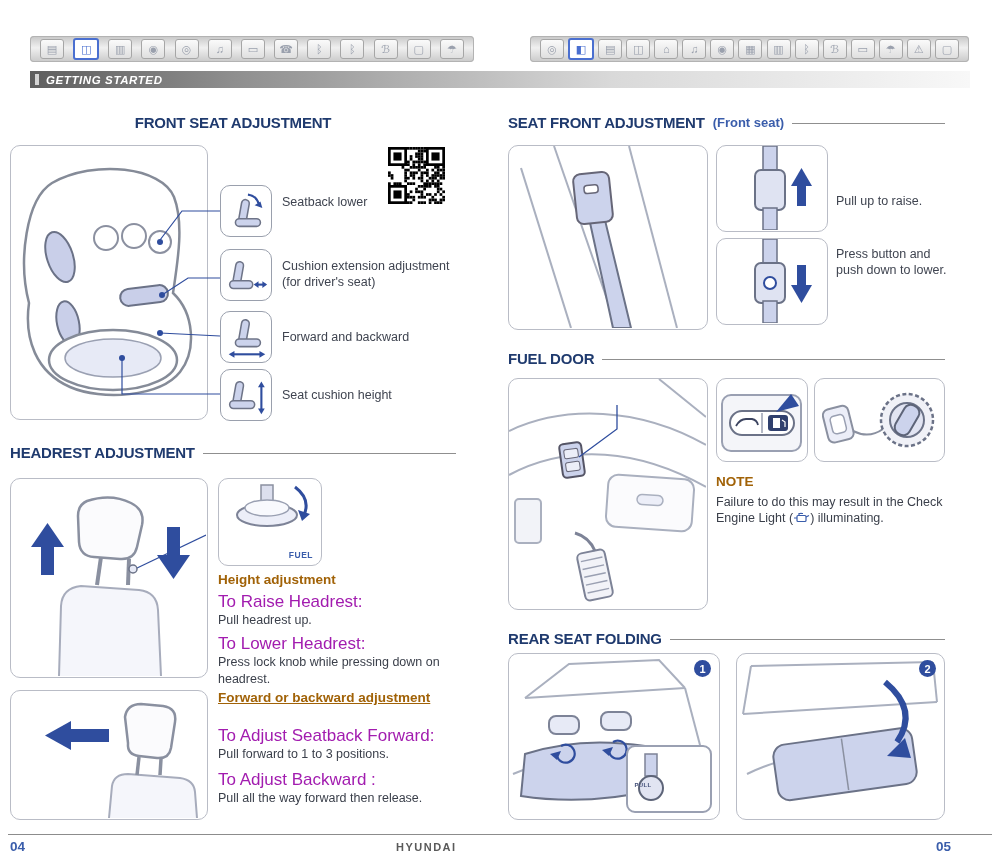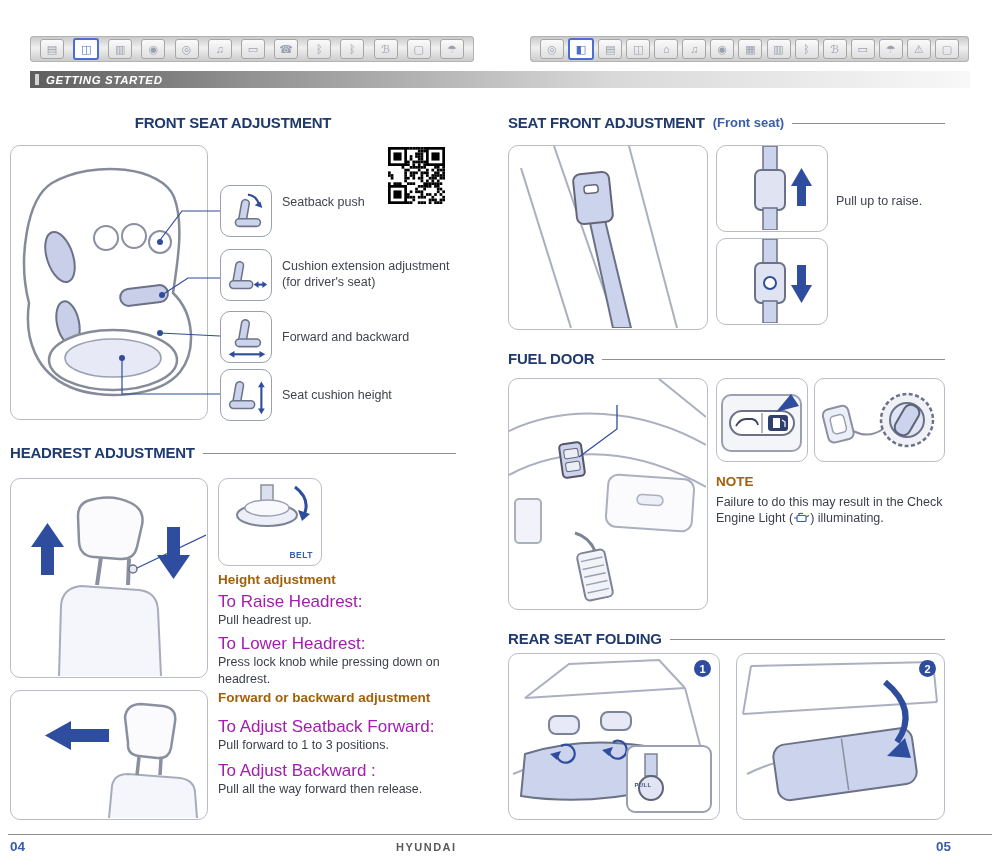--- a/index.html
+++ b/index.html
@@ -324,21 +324,21 @@
       <g stroke="#6e7488" stroke-width="1.6" fill="#ccd3ec">
         <rect x="14" y="12" width="8" height="24" rx="4" transform="rotate(10 18 24)"></rect>
         <rect x="9" y="32" width="26" height="8" rx="4"></rect>
       </g>
       <line x1="42" y1="17" x2="42" y2="41" stroke="#2f4d9e" stroke-width="2.2"></line>
       <polygon points="42,12 38.5,18 45.5,18" fill="#2f4d9e"></polygon>
       <polygon points="42,46 38.5,40 45.5,40" fill="#2f4d9e"></polygon>
     </svg>
   </div>
 
-  <div class="abs caption" style="left:282px;top:194px;width:90px;">Seatback push</div>
+  <div class="abs caption" style="left:282px;top:194px;width:90px;">Seatback lower</div>
   <div class="abs caption" style="left:282px;top:258px;width:176px;">Cushion extension adjustment (for driver's seat)</div>
   <div class="abs caption" style="left:282px;top:329px;width:170px;">Forward and backward</div>
   <div class="abs caption" style="left:282px;top:387px;width:170px;">Seat cushion height</div>
 
   <div class="abs sec-row" style="left:10px;top:444px;width:446px;">
     <span class="sec-title">HEADREST ADJUSTMENT</span>
     <span class="rule"></span>
   </div>
 
   <div class="abs imgbox" style="left:10px;top:478px;width:198px;height:200px;">
@@ -361,21 +361,21 @@
   </div>
 
   <div class="abs imgbox" style="left:218px;top:478px;width:104px;height:88px;">
     <svg width="101" height="85" viewBox="0 0 101 85">
       <rect x="42" y="6" width="12" height="16" fill="#dcdfee" stroke="#8a90a0" stroke-width="1.5"></rect>
       <ellipse cx="48" cy="36" rx="30" ry="11" fill="#eceef8" stroke="#7d8397" stroke-width="2"></ellipse>
       <ellipse cx="48" cy="29" rx="22" ry="8" fill="#f8f9fd" stroke="#9aa0b2" stroke-width="1.5"></ellipse>
       <path d="M76,8 q16,12 9,28" fill="none" stroke="#2f4d9e" stroke-width="3"></path>
       <polygon points="83,42 79,31 91,35" fill="#2f4d9e"></polygon>
     </svg>
-    <span class="abs press" style="right:8px;bottom:5px;">BELT</span>
+    <span class="abs press" style="right:8px;bottom:5px;">FUEL</span>
   </div>
 
   <div class="abs" style="left:218px;top:572px;width:235px;">
     <div class="blue-head" style="margin-bottom:5px;">Height adjustment</div>
     <div class="blue-sub">To Raise Headrest:</div>
     <div class="body-text">Pull headrest up.</div>
     <div class="blue-sub" style="margin-top:6px;">To Lower Headrest:</div>
     <div class="body-text">Press lock knob while pressing down on headrest.</div>
   </div>
 
@@ -388,21 +388,21 @@
       </g>
       <path d="M114,26 q2,-13 16,-13 l22,2 q14,2 12,16 l-4,26 q-2,11 -14,10 l-18,-2 q-12,-1 -11,-13 z" fill="#fbfbfd" stroke="#8a90a0" stroke-width="2.5"></path>
       <g fill="#2f4d9e">
         <rect x="58" y="38" width="40" height="13"></rect>
           <polygon points="34,44.5 60,30 60,59"></polygon>
       </g>
     </svg>
   </div>
 
   <div class="abs" style="left:218px;top:690px;width:238px;">
-    <div class="blue-head" style="margin-bottom:12px;">Forward or backward adjustment</div>
+    <div class="blue-head" style="margin-bottom:21px;text-decoration:underline;">Forward or backward adjustment</div>
     <div class="blue-sub">To Adjust Seatback Forward:</div>
     <div class="body-text">Pull forward to 1 to 3 positions.</div>
     <div class="blue-sub" style="margin-top:8px;">To Adjust Backward :</div>
     <div class="body-text">Pull all the way forward then release.</div>
   </div>
 
   <div class="abs sec-row" style="left:508px;top:114px;width:437px;">
     <span class="sec-title">SEAT FRONT ADJUSTMENT</span>
     <span class="sec-sub">(Front seat)</span>
     <span class="rule"></span>
@@ -441,20 +441,21 @@
       <rect x="46" y="62" width="14" height="22" fill="#ccd3ec" stroke="#6b7287" stroke-width="1.5"></rect>
       <circle cx="53" cy="44" r="6" fill="#ffffff" stroke="#2f4d9e" stroke-width="2"></circle>
       <g fill="#2f4d9e">
           <rect x="80" y="26" width="9" height="22"></rect>
           <polygon points="84.5,64 74,46 95,46"></polygon>
         </g>
     </svg>
   </div>
 
   <div class="abs caption" style="left:836px;top:153px;width:110px;margin-top:40px;">Pull up to raise.</div>
+  <div class="abs caption" style="left:836px;top:246px;width:122px;">Press button and push down to lower.</div>
 
   <div class="abs sec-row" style="left:508px;top:350px;width:437px;">
     <span class="sec-title">FUEL DOOR</span>
     <span class="rule"></span>
   </div>
 
   <div class="abs imgbox" style="left:508px;top:378px;width:200px;height:232px;">
     <svg width="197" height="229" viewBox="0 0 197 229">
       <g fill="none" stroke="#aab0bf" stroke-width="2">
         <path d="M0,52 C55,26 130,28 197,66"></path>

